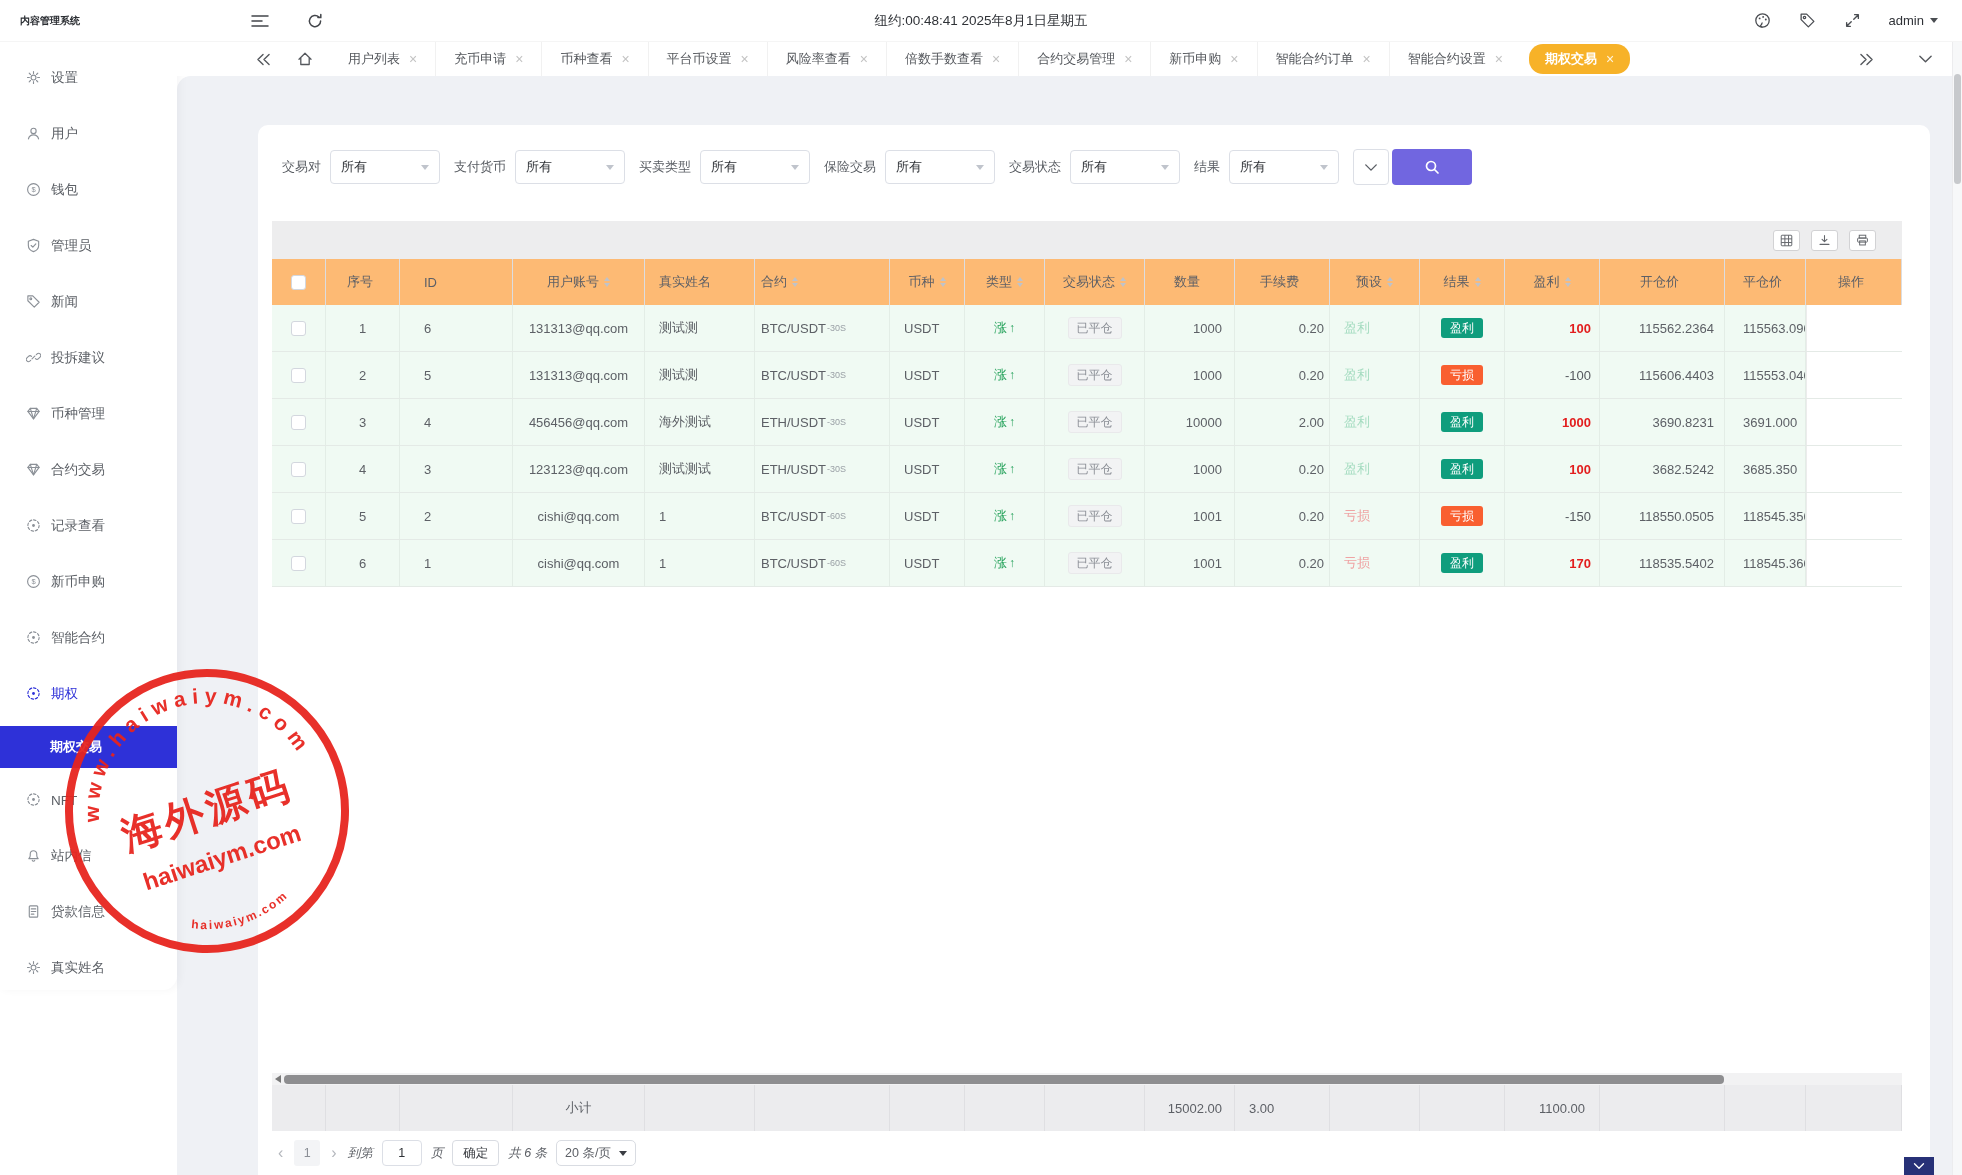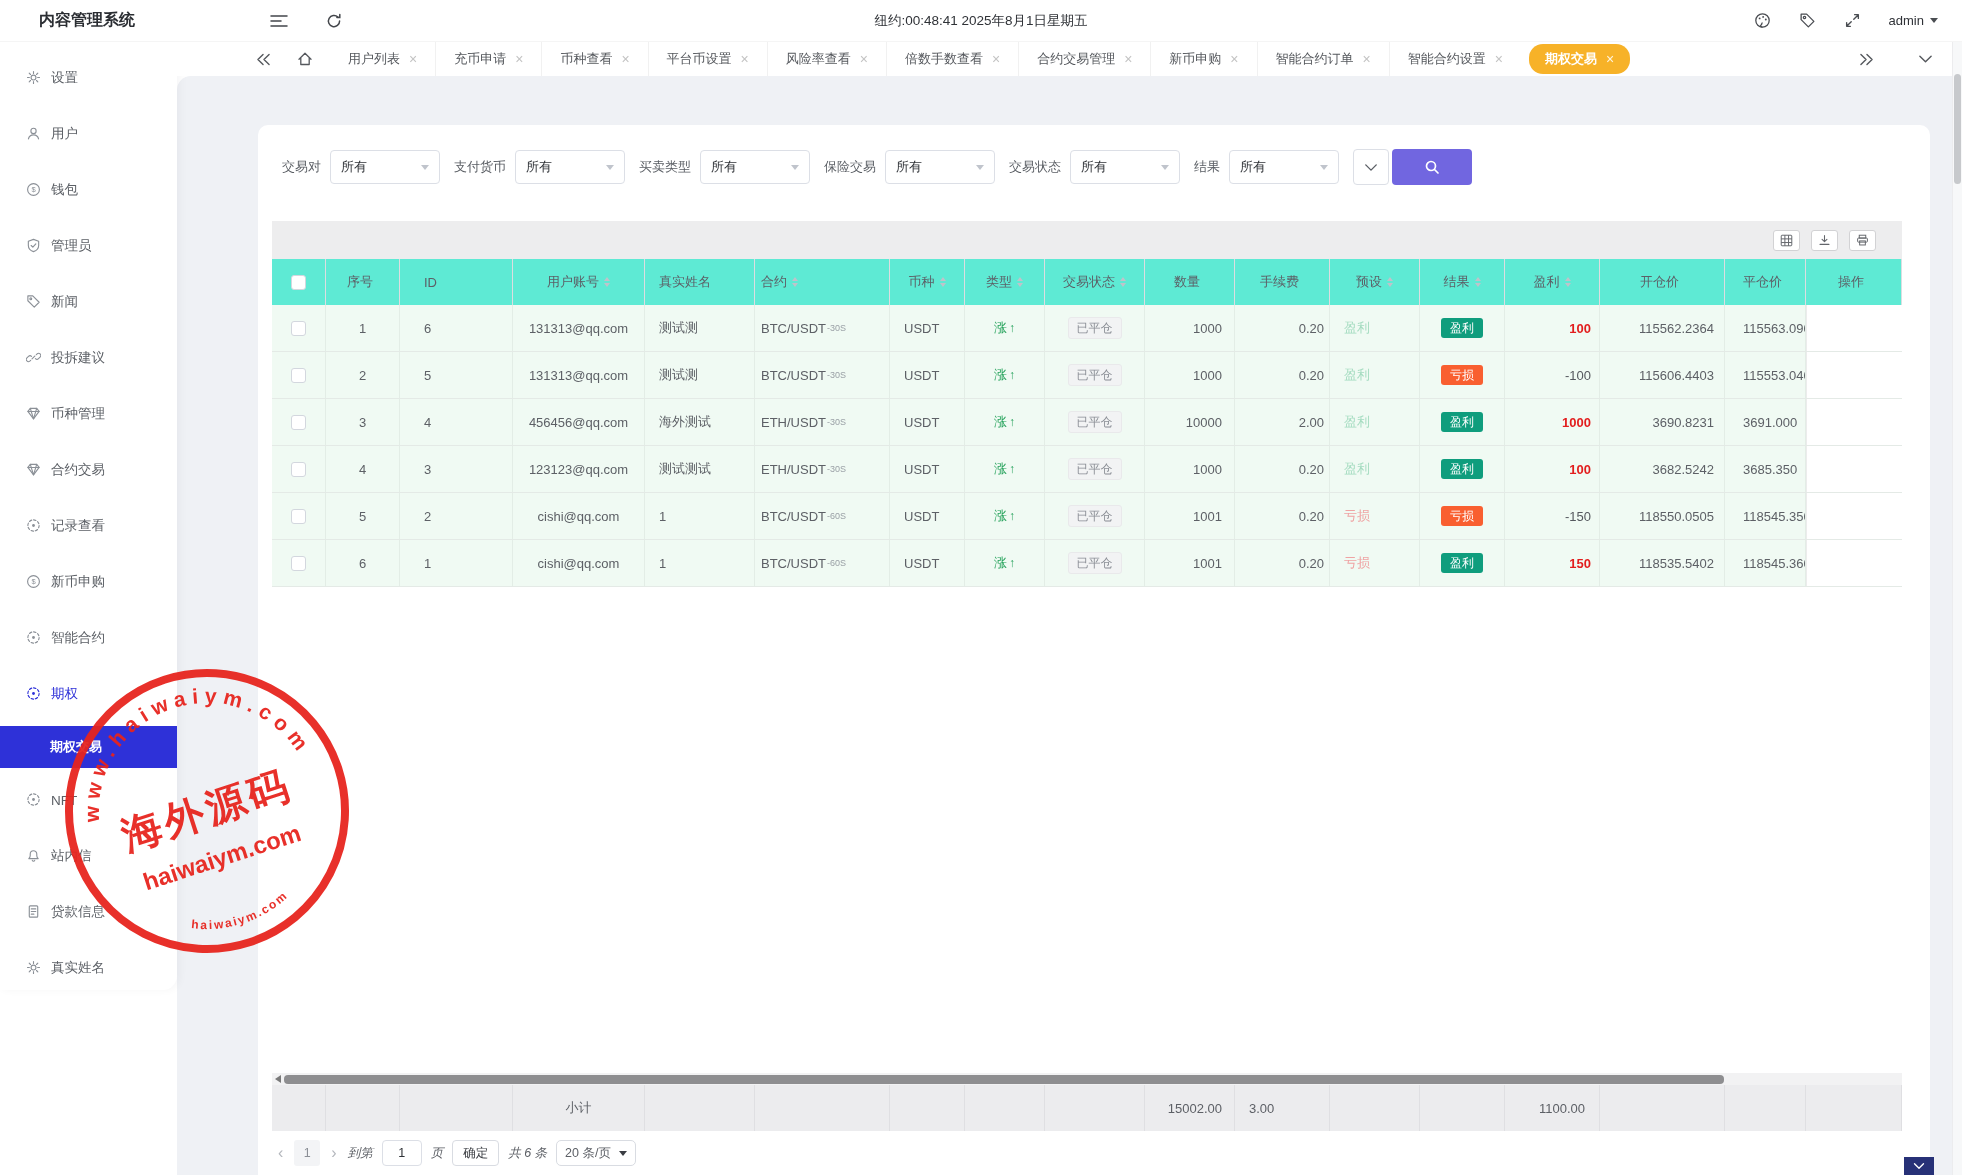--- a/index.html
+++ b/index.html
@@ -1,21 +1,21 @@
 <!DOCTYPE html>
 <html style="--accent-blue: #2e31d8; --tab-active-yellow: #f7b228; --search-purple: #7166e0; --row-green: #f0faf3; --result-win-teal: #0f9d7d; --result-loss-red: #f95f30; --profit-red: #e21d1d; --preset-win-green: #a5dcc0; --preset-loss-pink: #efa3a3; --type-up-green: #27a35c; --stamp-red: #e7241d; --page-bg: #eff1f5;"><head>
 <meta charset="utf-8">
 <style>
   * { margin:0; padding:0; box-sizing:border-box; }
   html,body { width:1962px; height:1175px; font-family:"Liberation Sans","DejaVu Sans",sans-serif; }
   .screen { position:relative; width:1962px; height:1175px; background:#fff; overflow:hidden; }
 
   
   .topbar { position:absolute; left:0; top:0; width:100%; height:42px; background:#fff; display:flex; align-items:center; z-index:10; border-bottom:1px solid #f5f5f5; }
-  .tb-title { width:177px; padding-left:20px; font-size:16px; font-weight:bold; color:#2b2e33; flex:none;margin-left:19px; }
+  .tb-title { width:177px; padding-left:20px; font-size:10px; font-weight:bold; color:#2b2e33; flex:none; }
   .tb-icon { display:inline-flex; align-items:center; color:#45484d; cursor:pointer; }
   .tb-collapse { margin-left:74px; }
   .tb-refresh { margin-left:38px; }
   .tb-clock { position:absolute; left:50%; transform:translateX(-50%); font-size:13.5px; color:#2f3237; white-space:nowrap; }
   .tb-right { margin-left:auto; display:flex; align-items:center; gap:28px; padding-right:24px; }
   .tb-user { display:flex; align-items:center; gap:6px; font-size:13px; color:#2f3237; cursor:pointer; }
   .tri-down { width:0; height:0; border-left:4.5px solid transparent; border-right:4.5px solid transparent; border-top:5.5px solid #4a4d52; }
 
   
   .tabbar { position:absolute; left:177px; top:42px; right:0; height:34px; background:#fff; display:flex; align-items:center; z-index:9; padding-left:66px; }
@@ -56,21 +56,21 @@
 
   
   .tbl-wrap { margin-top:36px; width:1630px; flex:1; display:flex; flex-direction:column; min-height:0; }
   .tbl-toolbar { height:38px; background:#ededee; display:flex; align-items:center; justify-content:flex-end; gap:11px; padding-right:26px; flex:none; }
   .tool-btn { width:27px; height:21px; border:1px solid #d2d2d4; background:#fff; border-radius:3px; display:flex; align-items:center; justify-content:center; color:#63666b; cursor:pointer; }
   .tbl { flex:1; display:flex; flex-direction:column; min-height:0; }
   .tbody { display:contents; }
   .tr { display:grid; grid-template-columns:var(--cols); flex:none; }
   .td { display:flex; align-items:center; font-size:13px; color:#5d6066; border-right:1px solid rgba(0,0,0,.05); height:100%; overflow:hidden; white-space:nowrap; }
   .a-c { justify-content:center; } .a-r { justify-content:flex-end; } .a-l { justify-content:flex-start; }
-  .tr.head { height:46px; background:#5eead4; }
+  .tr.head { height:46px; background:#fdba74; }
   .tr.head .td { color:#5c5f66; border-right:1px solid #dcdde0; }
   .th-label { margin-right:5px; }
   .sort { display:inline-flex; flex-direction:column; align-items:center; cursor:pointer; }
   .s-up { width:0; height:0; border-left:3.5px solid transparent; border-right:3.5px solid transparent; border-bottom:4.5px solid #bfc3ca; margin-bottom:2px; }
   .s-dn { width:0; height:0; border-left:3.5px solid transparent; border-right:3.5px solid transparent; border-top:4.5px solid #bfc3ca; }
   .tr.row { height:47px; background:var(--row-green); border-bottom:1px solid #e4eae6; }
   .tr.row .td.sticky { background:#fff; border-left:1px solid #ececec; border-right:none; }
   .checkbox { width:15px; height:15px; border:1px solid #d3d7de; border-radius:3px; background:#fff; display:inline-block; cursor:pointer; }
   .sub { font-size:9px; color:#9aa0a6; margin-left:1px; }
   .type-up { color:var(--type-up-green); }
@@ -744,21 +744,21 @@
                 </div>
                 <div class="td a-r" style="padding-right: 12px;">1001</div>
                 <div class="td a-r" style="padding-right: 5px;">0.20</div>
                 <div class="td a-l" style="padding-left: 14px;">
                   <span class="preset-loss">亏损</span>
                 </div>
                 <div class="td a-c">
                   <span class="badge result-win">盈利</span>
                 </div>
                 <div class="td a-r" style="padding-right: 8px;">
-                  <span class="profit-pos">150</span>
+                  <span class="profit-pos">170</span>
                 </div>
                 <div class="td a-r" style="padding-right: 10px;">118535.5402</div>
                 <div class="td a-l" style="padding-left: 18px;">118545.360</div>
                 <div class="td a-c sticky"></div>
               </div></div>
           <div class="tbl-filler"></div>
           <div class="hscroll">
             <span class="hs-arrow"></span>
             <div class="hs-thumb"></div>
           </div>

